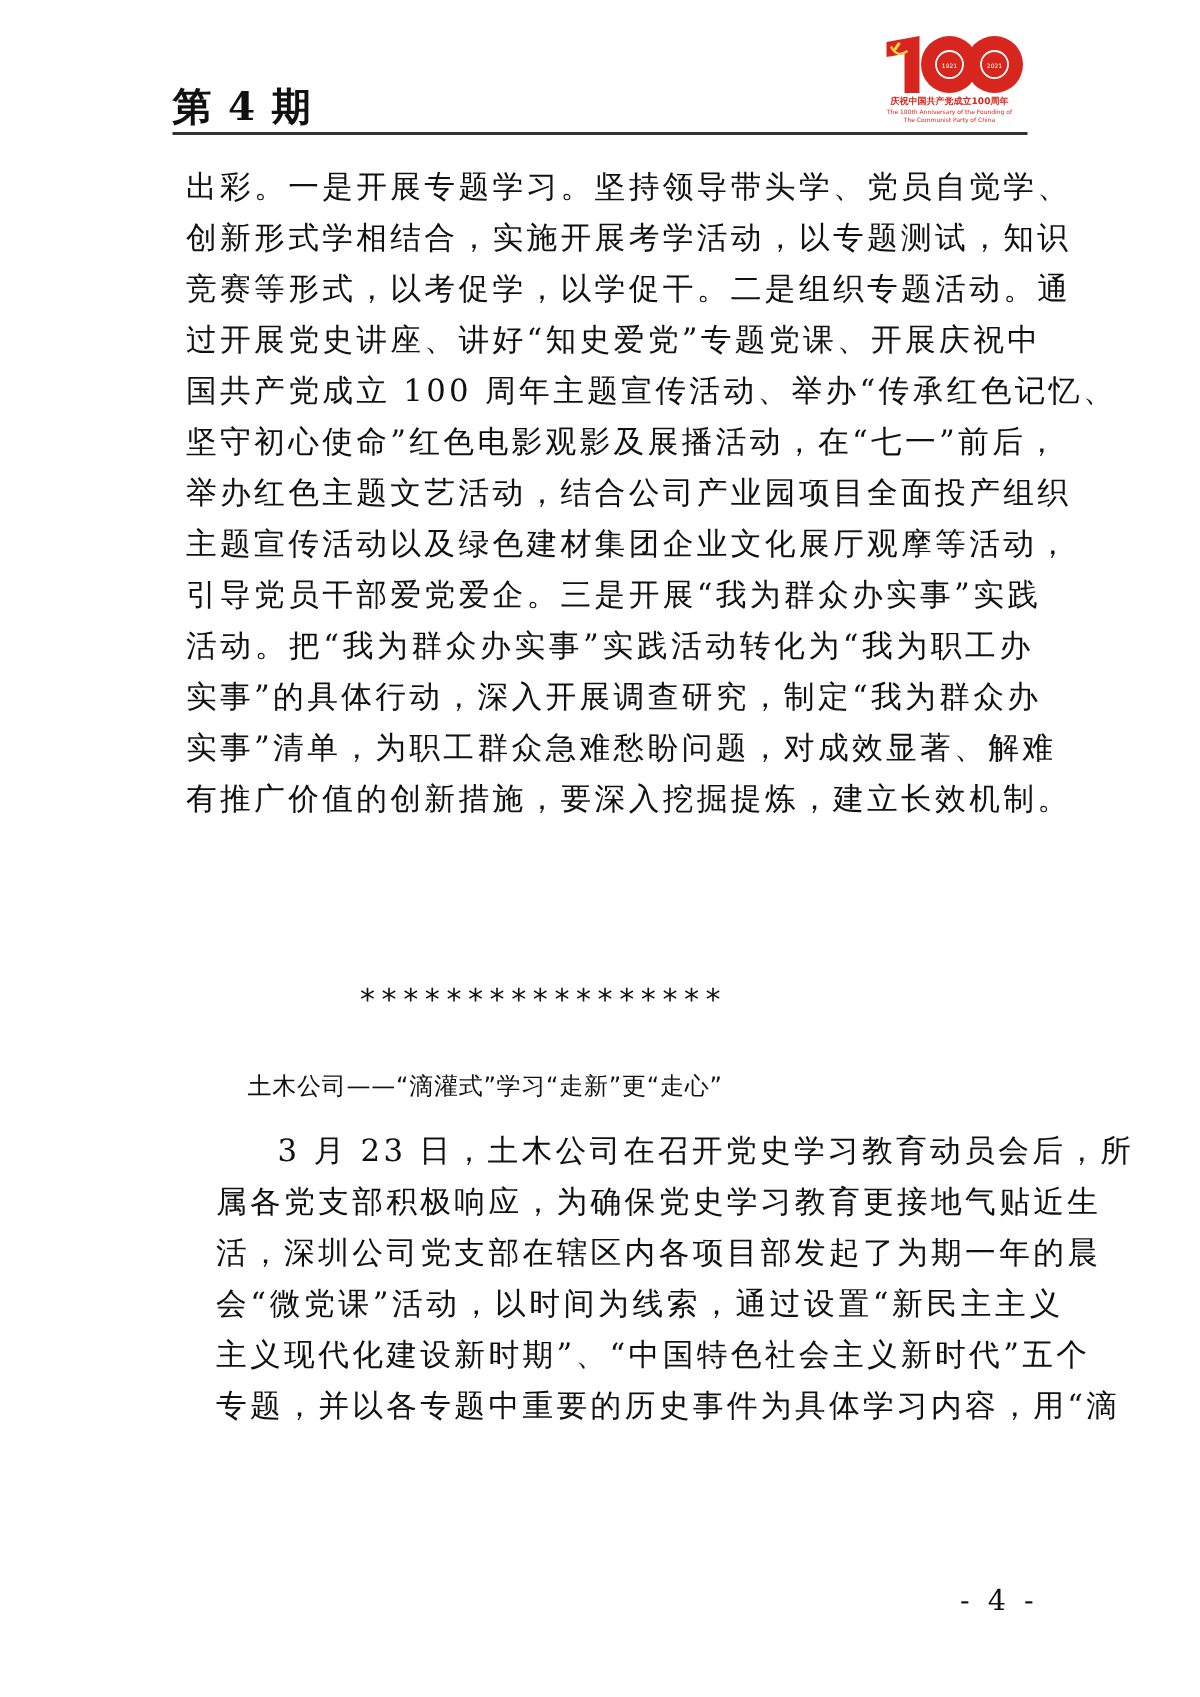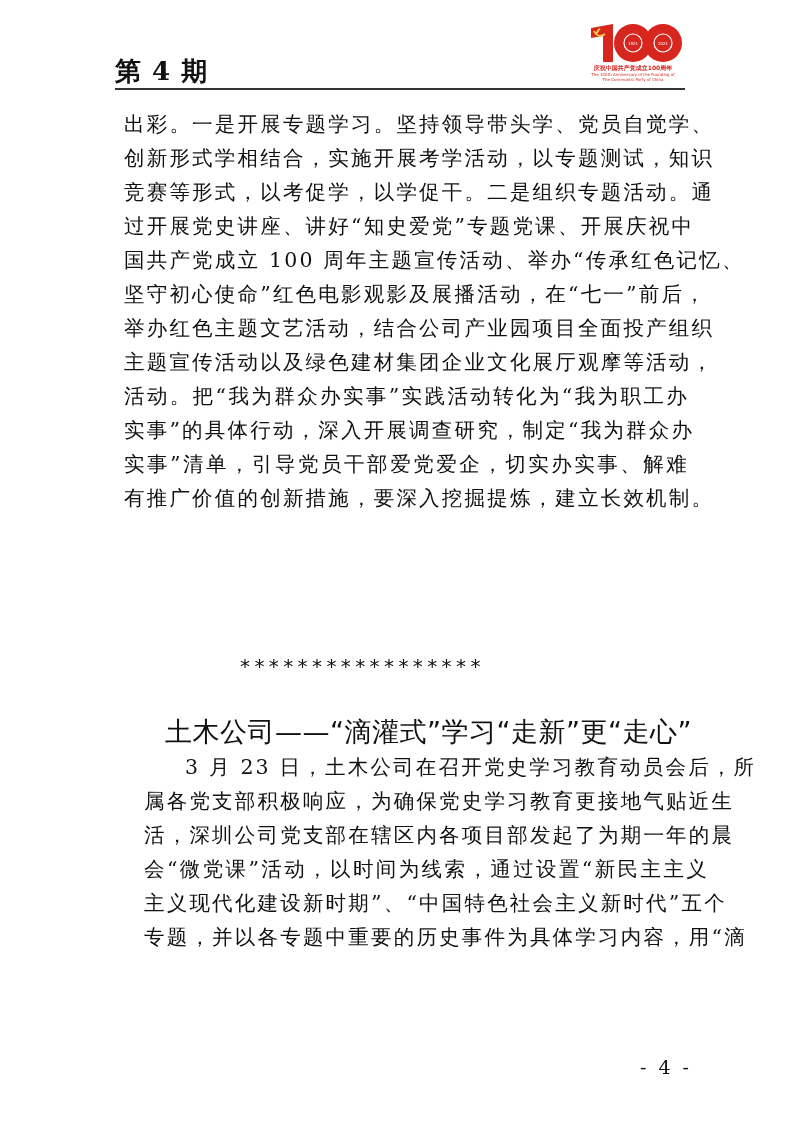--- a/index.html
+++ b/index.html
@@ -94,21 +94,21 @@
     width: 340px;
     font-size: 20px;
     letter-spacing: 4.4px;
     white-space: nowrap;
     font-family: "DejaVu Sans", sans-serif;
   }
   .article-title {
     position: absolute;
     left: 165px;
     top: 714px;
-    font-size: 27px;
+    font-size: 16px;
     white-space: nowrap;
     font-family: "DejaVu Sans", "Liberation Sans", sans-serif;
     letter-spacing: 0.5px;
   }
   .article-body {
     position: absolute;
     left: 120px;
     top: 750px;
     width: 565px;
     margin-left: 24px;
@@ -156,23 +156,24 @@
 
 <div class="body-text">
   <div class="line">出彩。一是开展专题学习。坚持领导带头学、党员自觉学、</div>
   <div class="line">创新形式学相结合，实施开展考学活动，以专题测试，知识</div>
   <div class="line">竞赛等形式，以考促学，以学促干。二是组织专题活动。通</div>
   <div class="line">过开展党史讲座、讲好“知史爱党”专题党课、开展庆祝中</div>
   <div class="line">国共产党成立 100 周年主题宣传活动、举办“传承红色记忆、</div>
   <div class="line">坚守初心使命”红色电影观影及展播活动，在“七一”前后，</div>
   <div class="line">举办红色主题文艺活动，结合公司产业园项目全面投产组织</div>
   <div class="line">主题宣传活动以及绿色建材集团企业文化展厅观摩等活动，</div>
+  <div class="line">引导党员干部爱党爱企。三是开展“我为群众办实事”实践</div>
   <div class="line">活动。把“我为群众办实事”实践活动转化为“我为职工办</div>
   <div class="line">实事”的具体行动，深入开展调查研究，制定“我为群众办</div>
-  <div class="line">实事”清单，引导党员干部爱党爱企，切实办实事、解难</div>
+  <div class="line">实事”清单，为职工群众急难愁盼问题，对成效显著、解难</div>
   <div class="line">有推广价值的创新措施，要深入挖掘提炼，建立长效机制。</div>
 </div>
 
 <div class="separator">*****************</div>
 
 <div class="article-title">土木公司——“滴灌式”学习“走新”更“走心”</div>
 
 <div class="article-body">
   <div class="line indent">3 月 23 日，土木公司在召开党史学习教育动员会后，所</div>
   <div class="line">属各党支部积极响应，为确保党史学习教育更接地气贴近生</div>

